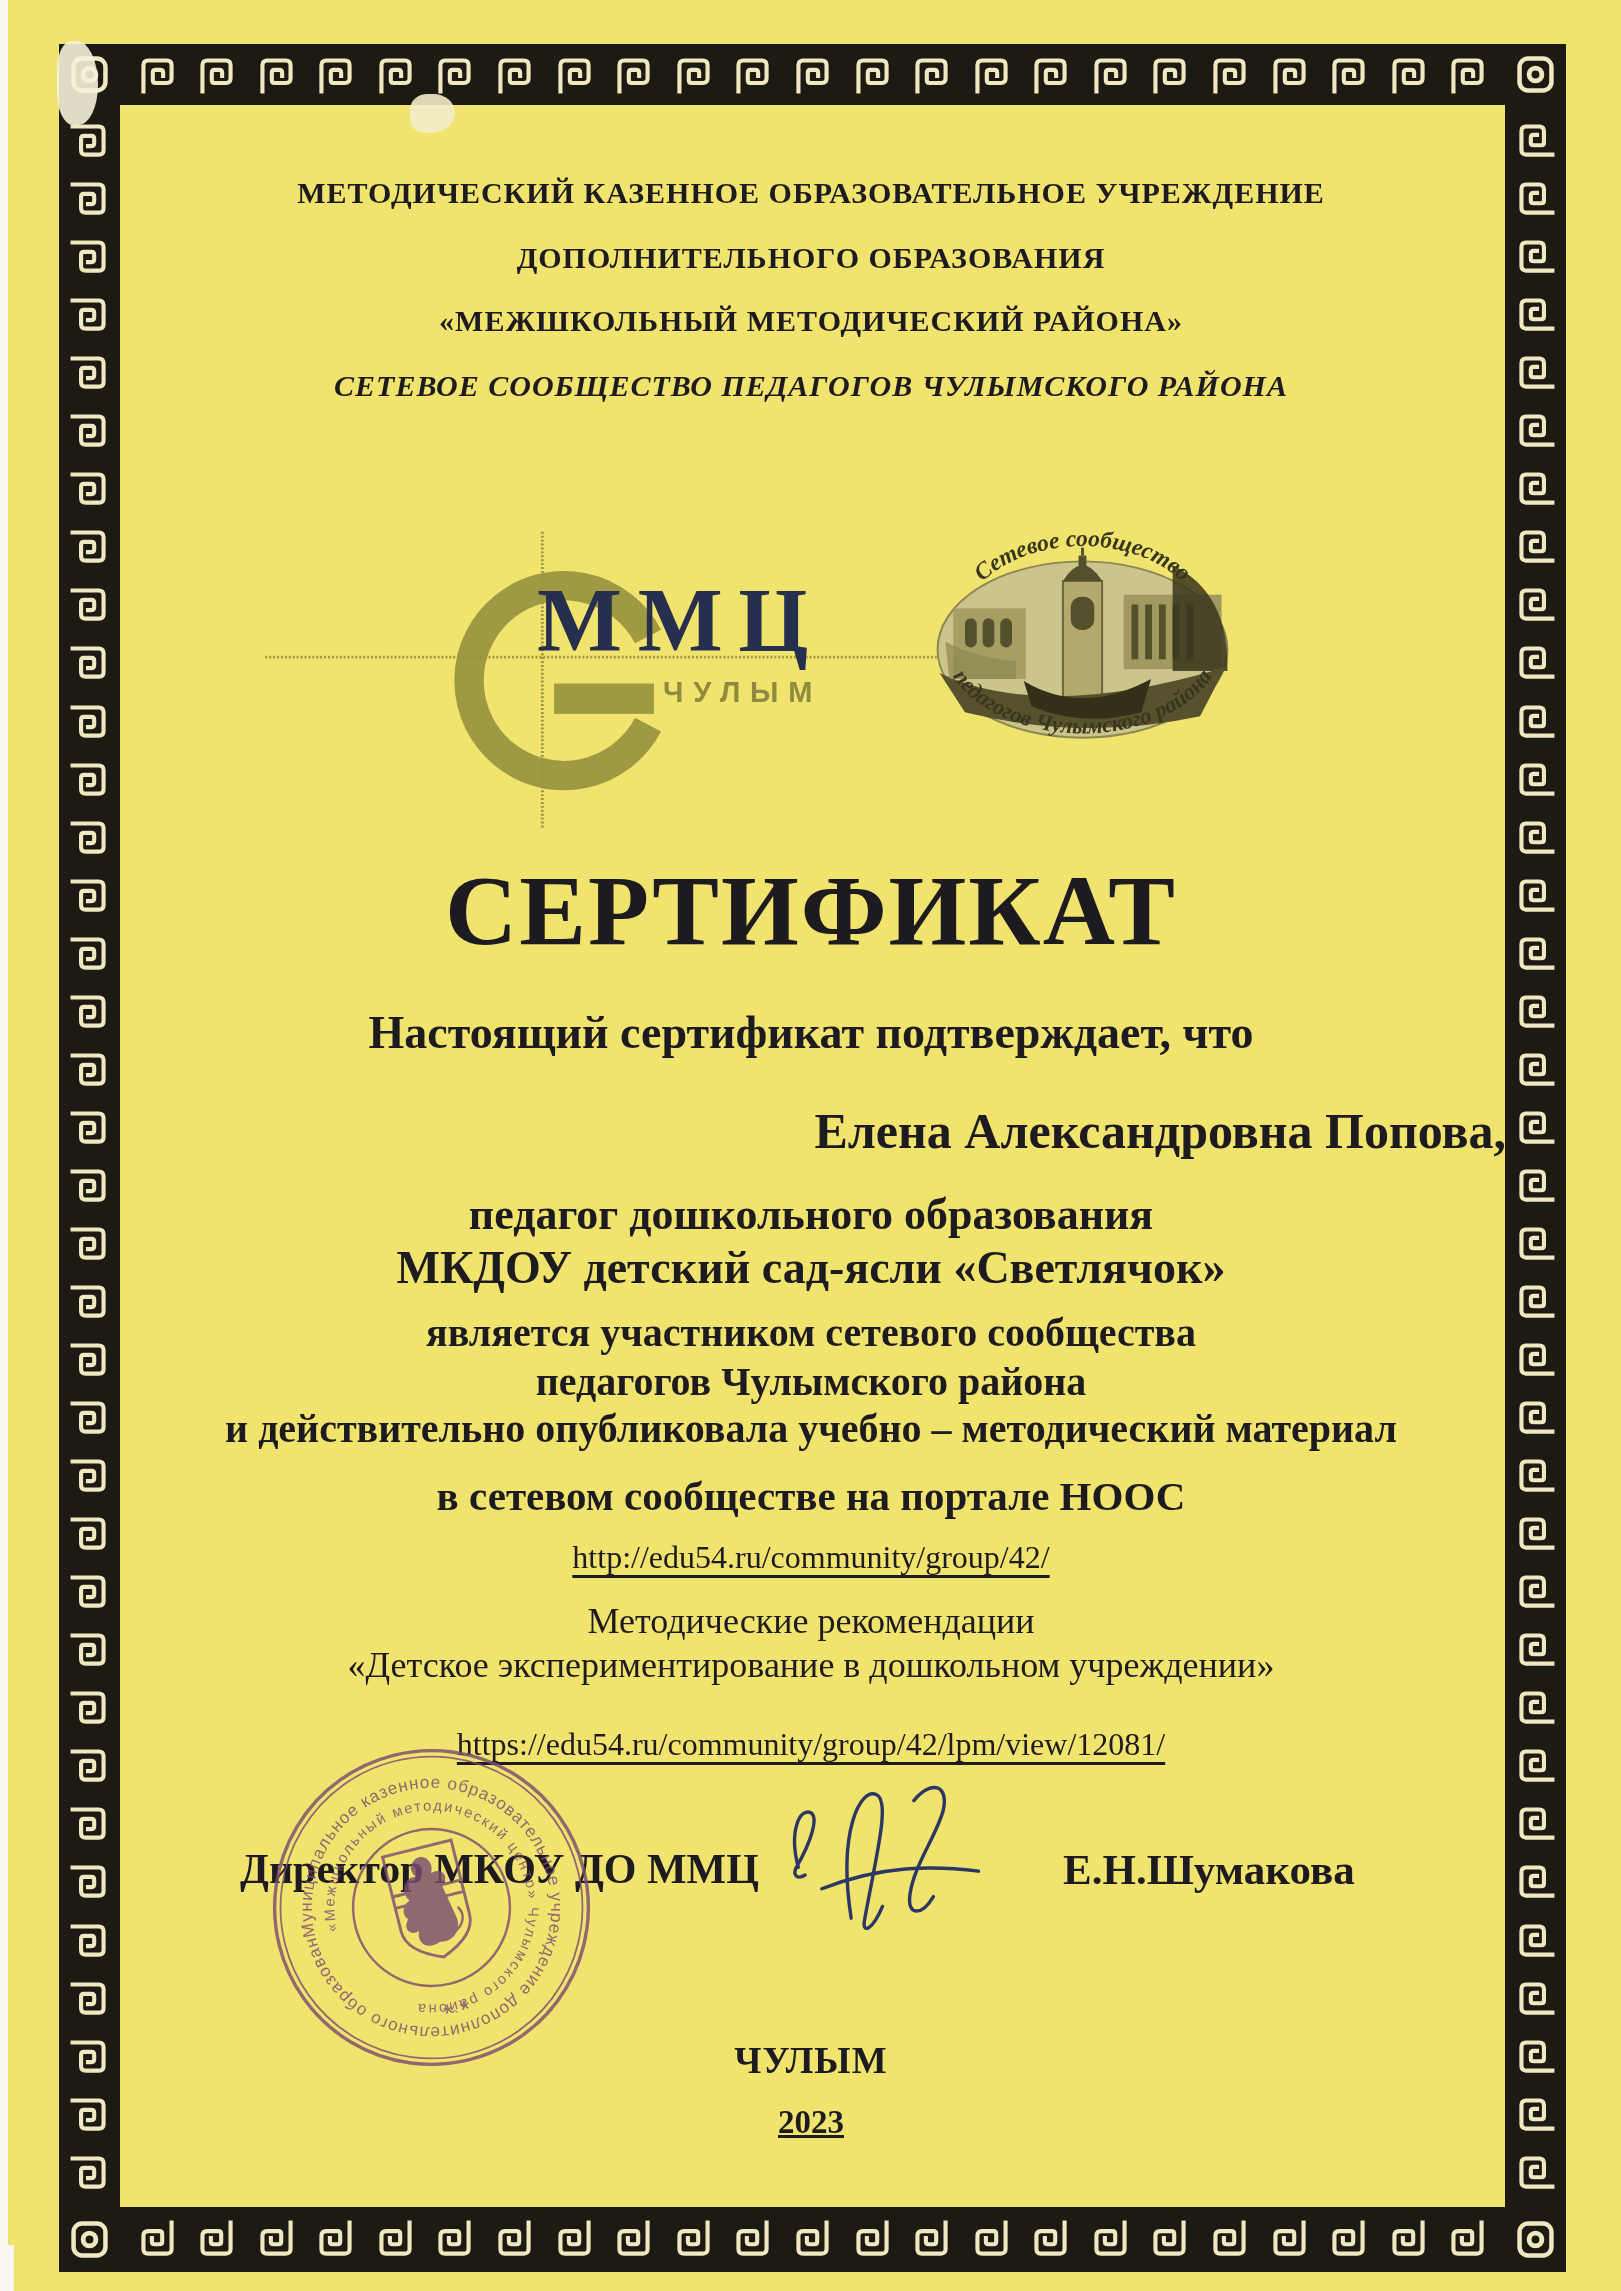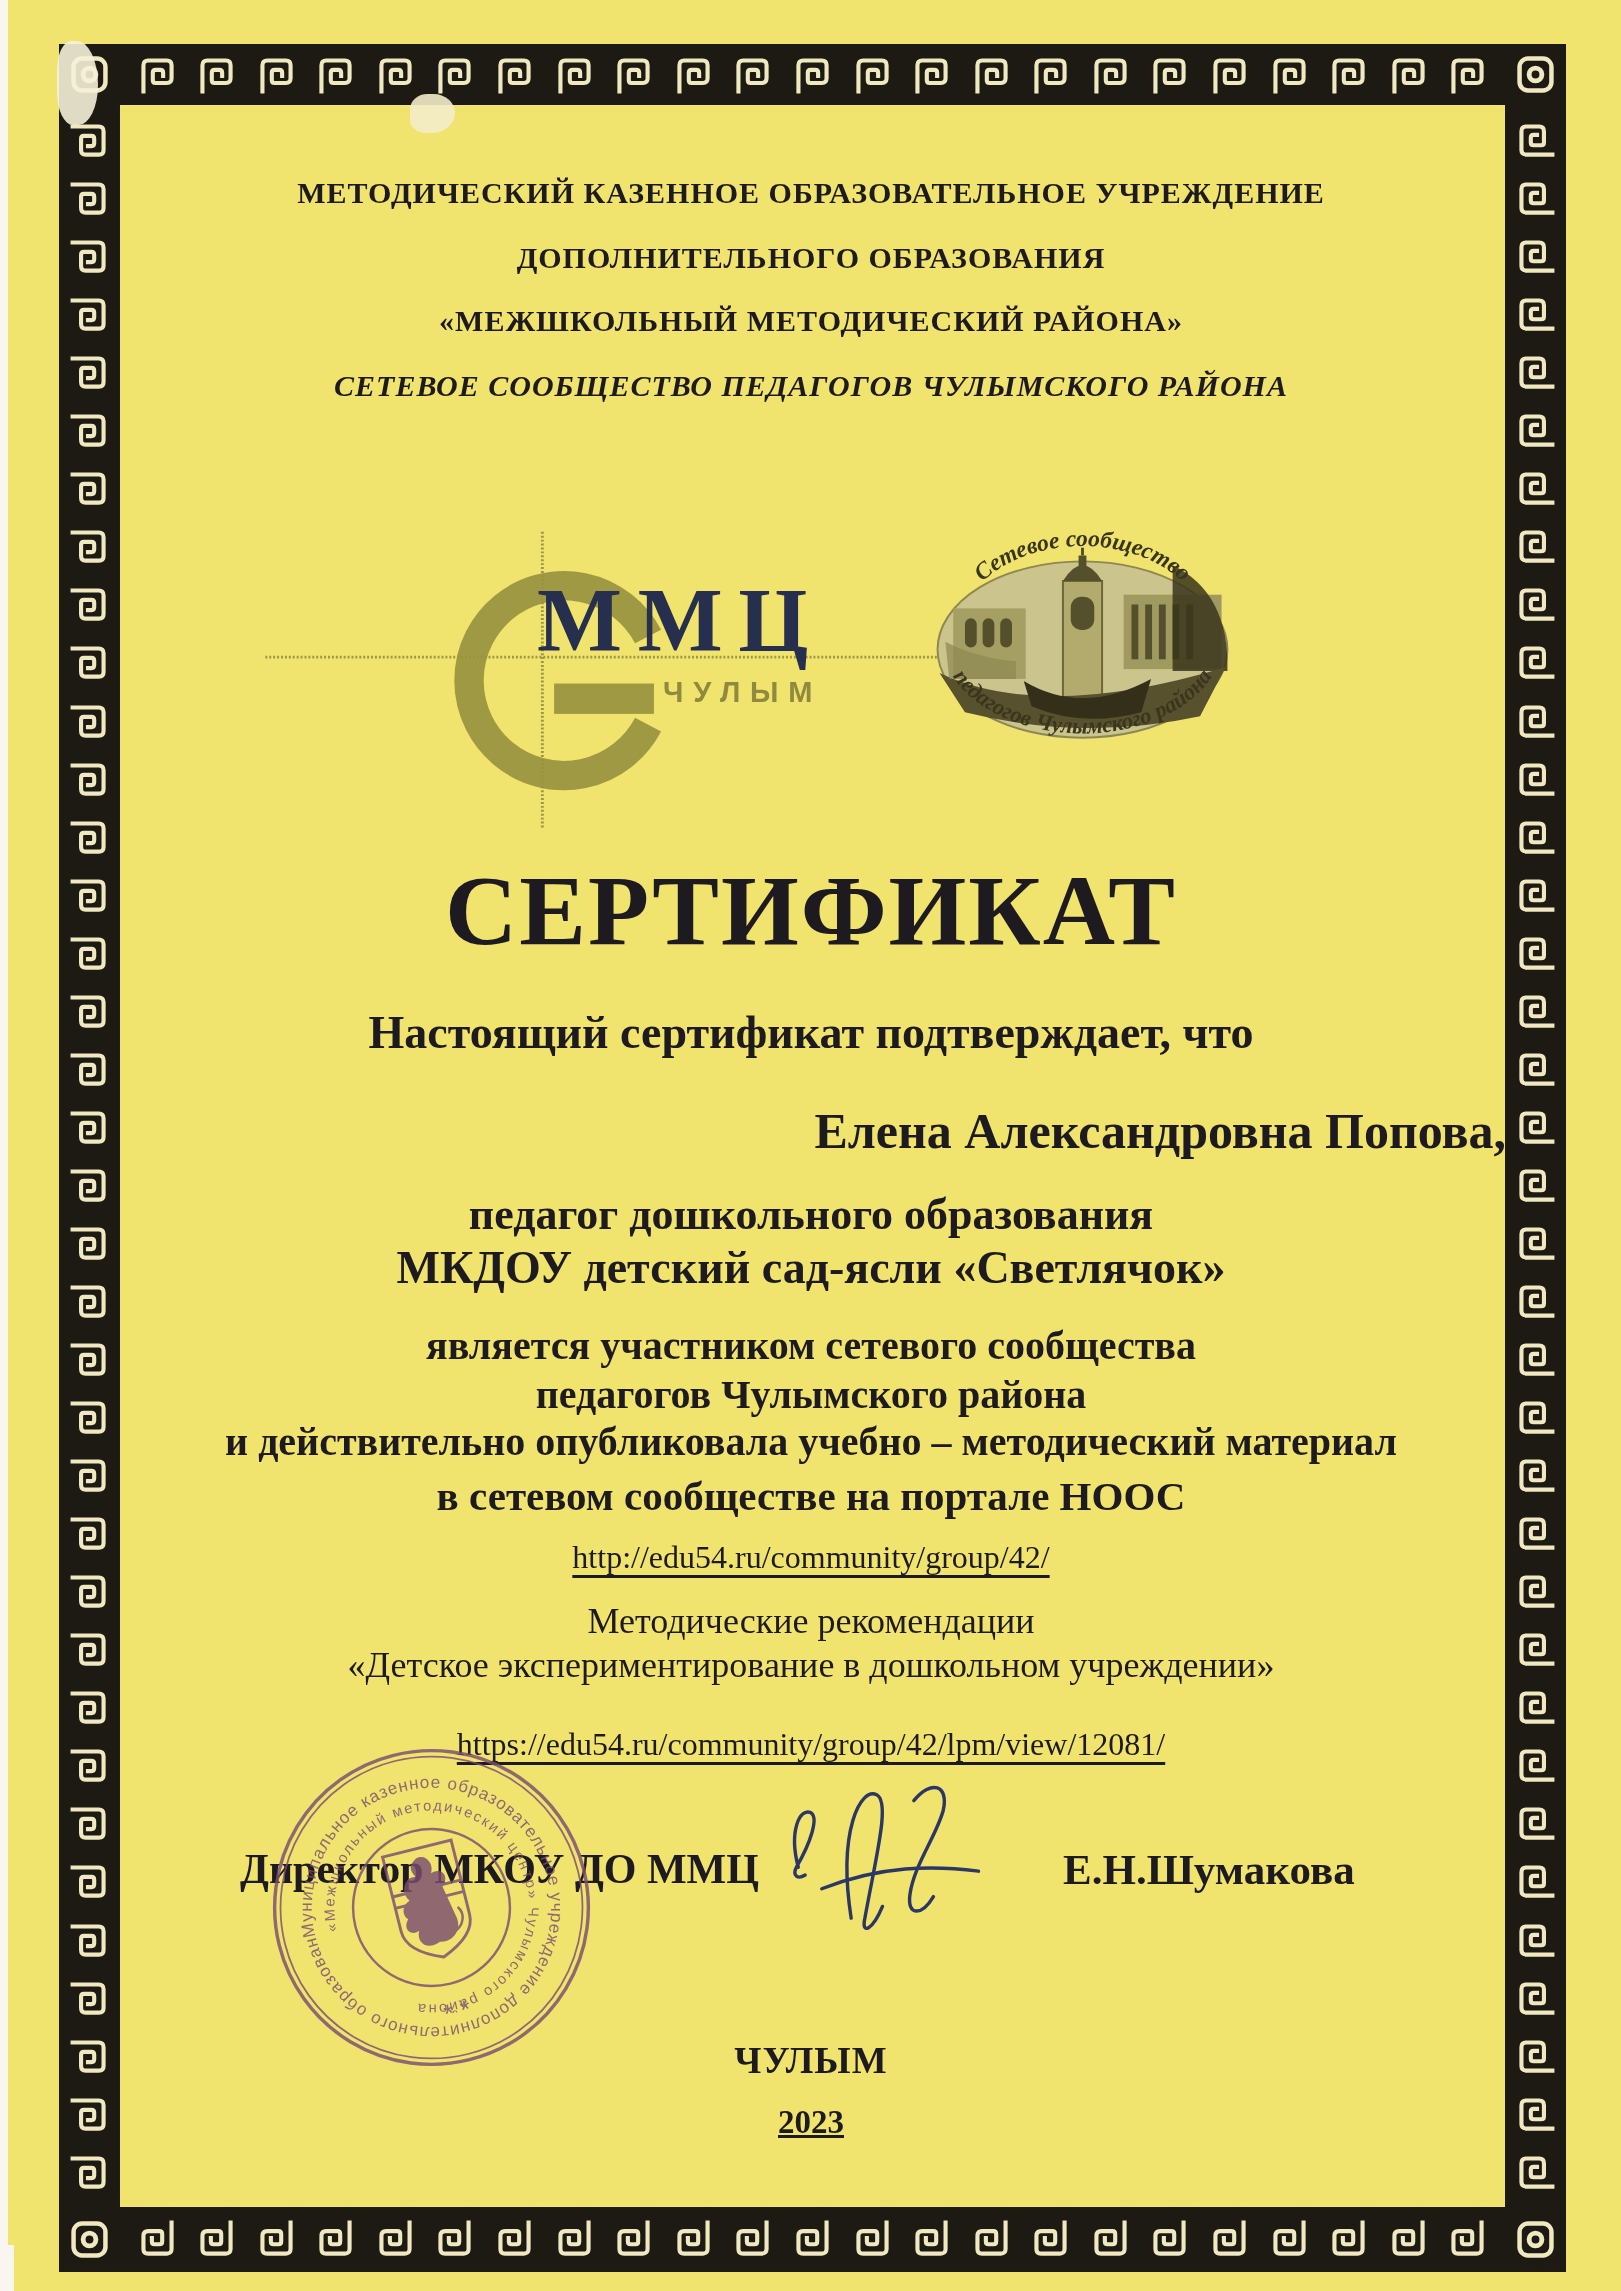--- a/index.html
+++ b/index.html
@@ -26,21 +26,21 @@
   .c-bl{left:59px;bottom:19.6px;height:65px;} .c-br{right:55px;bottom:19.6px;height:65px;}
   
   .center-line{left:116px;right:115px;text-align:center;line-height:1.08;}
   .hdr{font-weight:bold;font-size:30px;letter-spacing:1px;}
   .hdr-italic{font-style:italic;}
   .cert-title{font-weight:bold;font-size:100px;letter-spacing:2px;}
   .intro{font-weight:bold;font-size:46px;}
   .recipient{font-weight:bold;font-size:50px;text-align:right;}
   .b1{font-weight:bold;font-size:44px;}
   .b2{font-weight:bold;font-size:46px;}
-  .b3,.b4,.b5{font-weight:bold;font-size:40px;margin-top:13px;}
+  .b3,.b4,.b5{font-weight:bold;font-size:40px;}
   .b6{font-weight:bold;font-size:41px;}
   .link-line{font-weight:normal;font-size:32px;text-decoration:underline;text-decoration-thickness:2.9px;text-underline-offset:6.9px;}
   .material-line{font-size:36px;}
   .role{font-weight:bold;font-size:42px;}
   .signer{font-weight:bold;font-size:43px;}
   .footer-city{font-weight:bold;font-size:37px;letter-spacing:1px;}
   .footer-year{font-weight:bold;font-size:33px;text-decoration:underline;}
   
   .logo-acronym{font-weight:bold;font-size:90px;letter-spacing:15.7px;color:#262f4d;line-height:1;}
   .logo-city{font-family:"Liberation Sans","DejaVu Sans",sans-serif;font-weight:bold;font-size:29px;letter-spacing:9.8px;color:#8f8a3e;line-height:1;}

